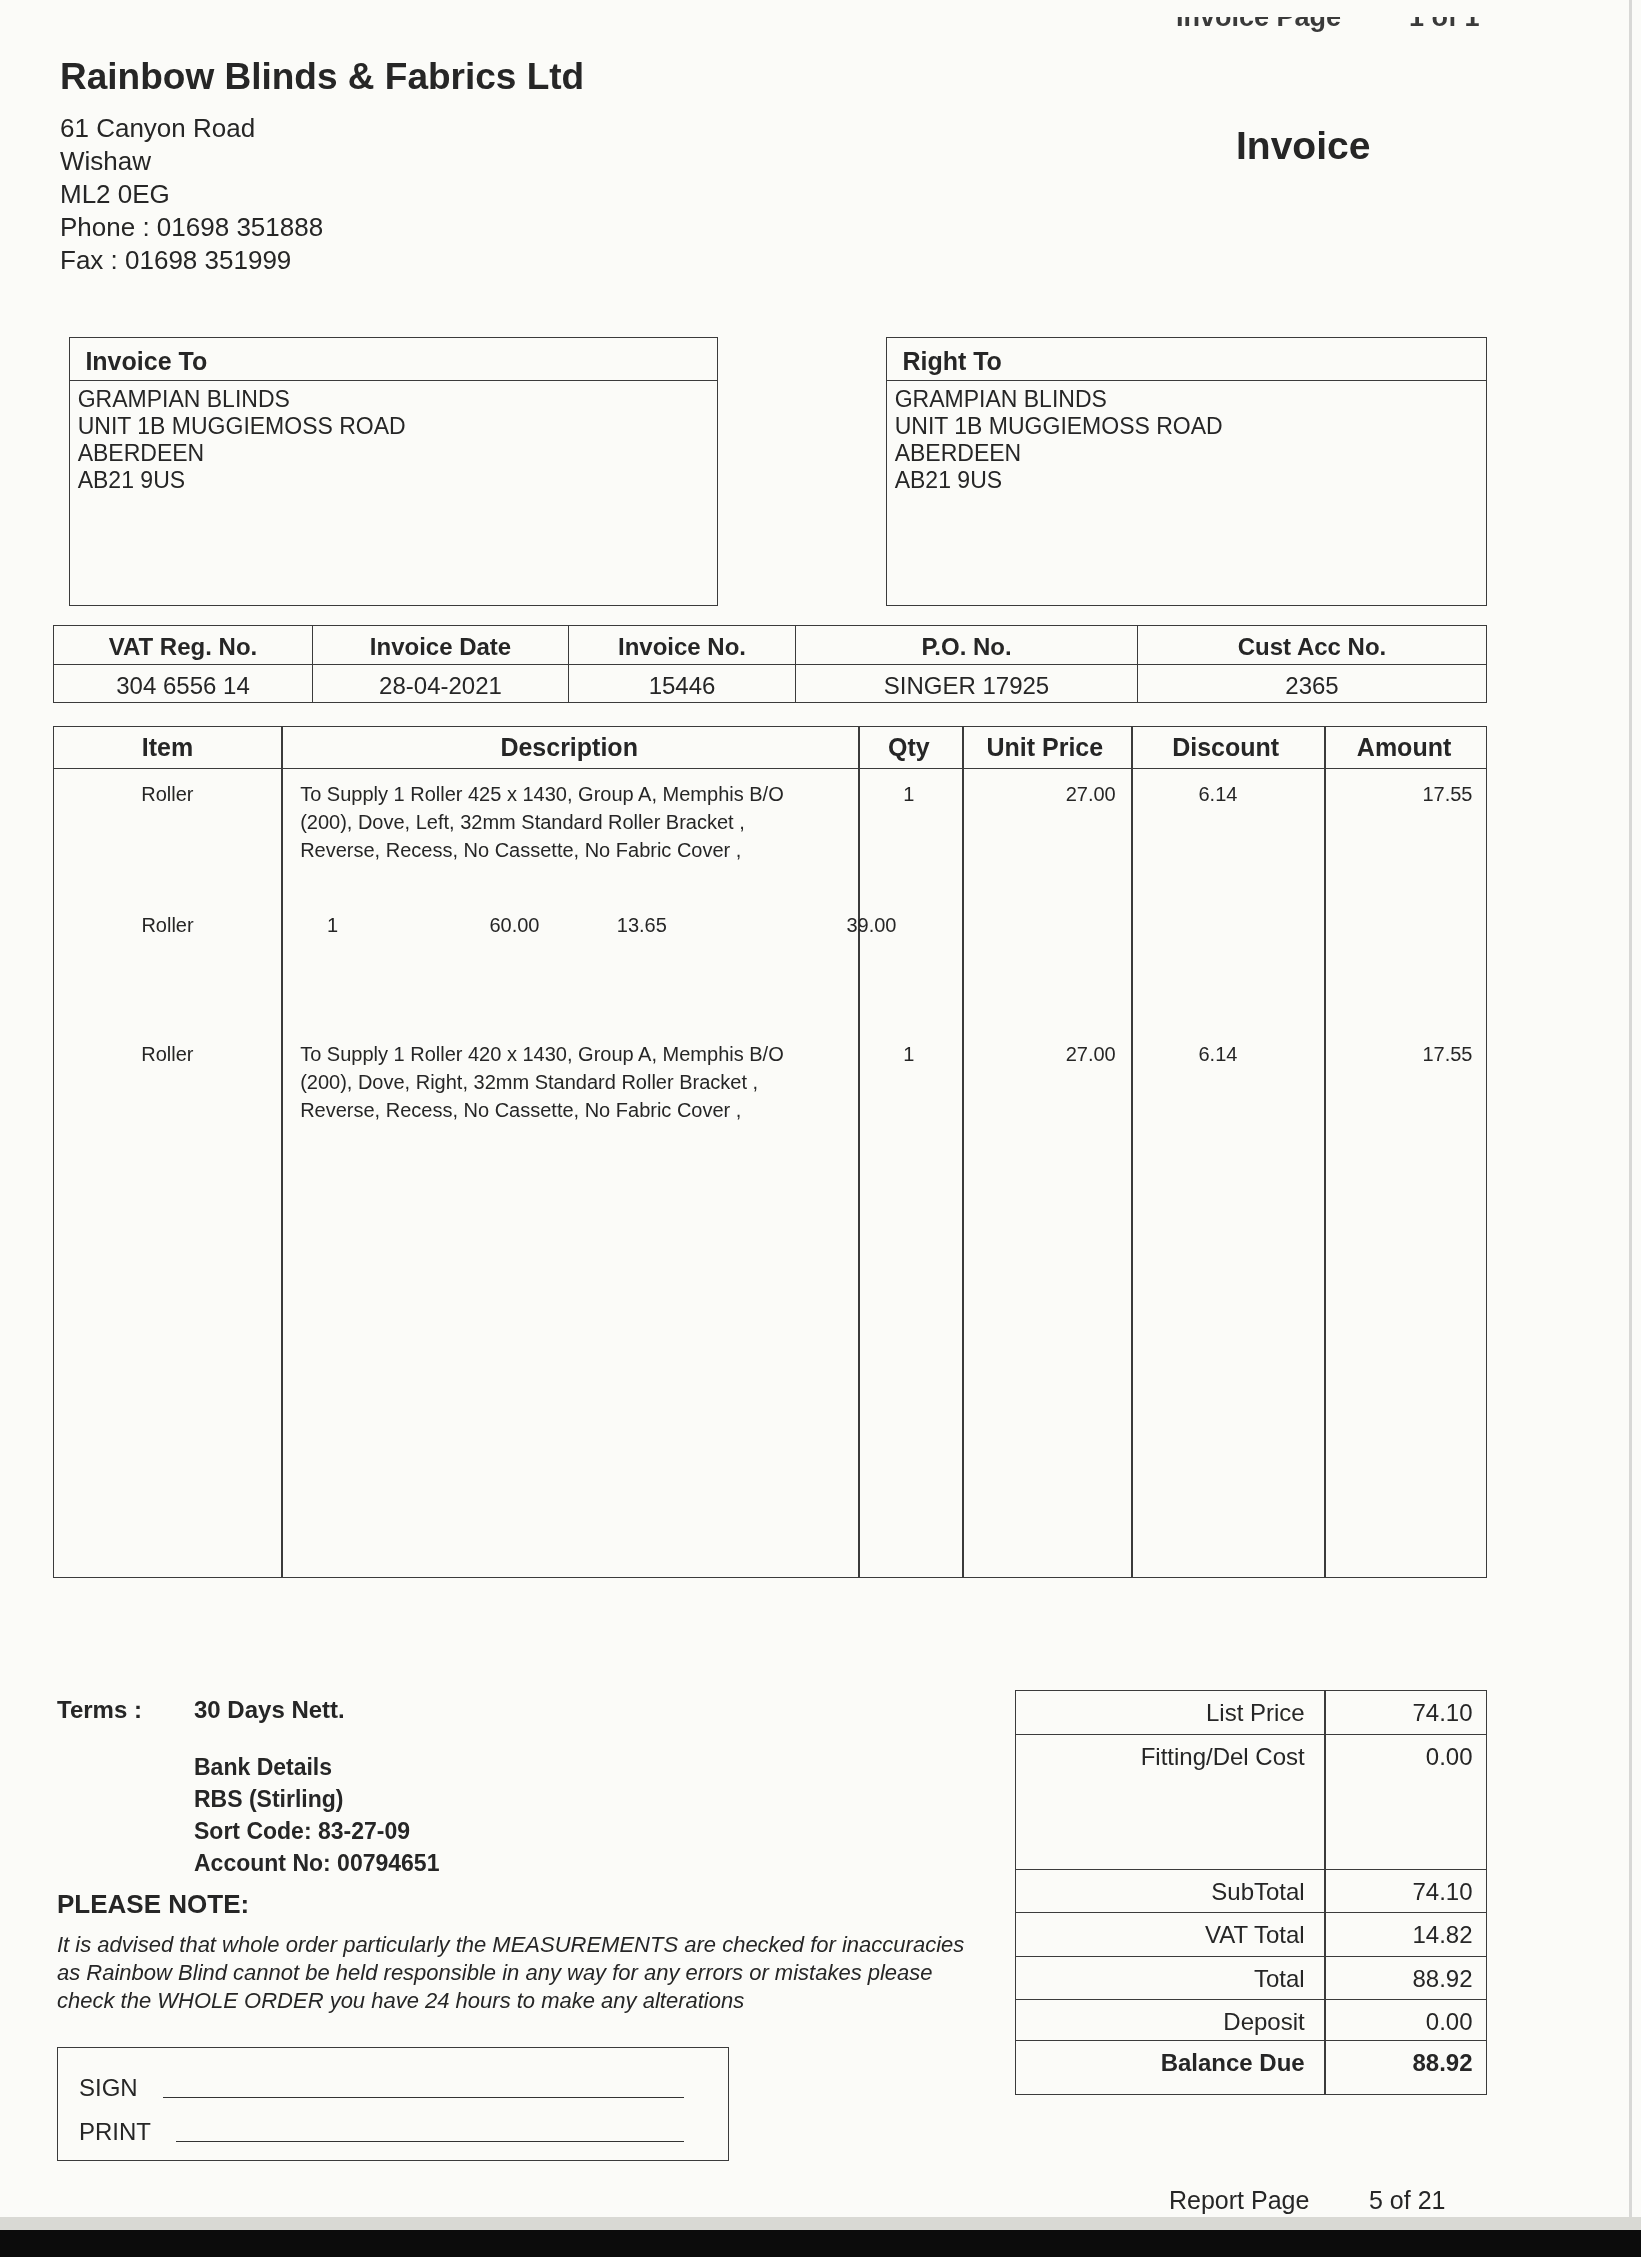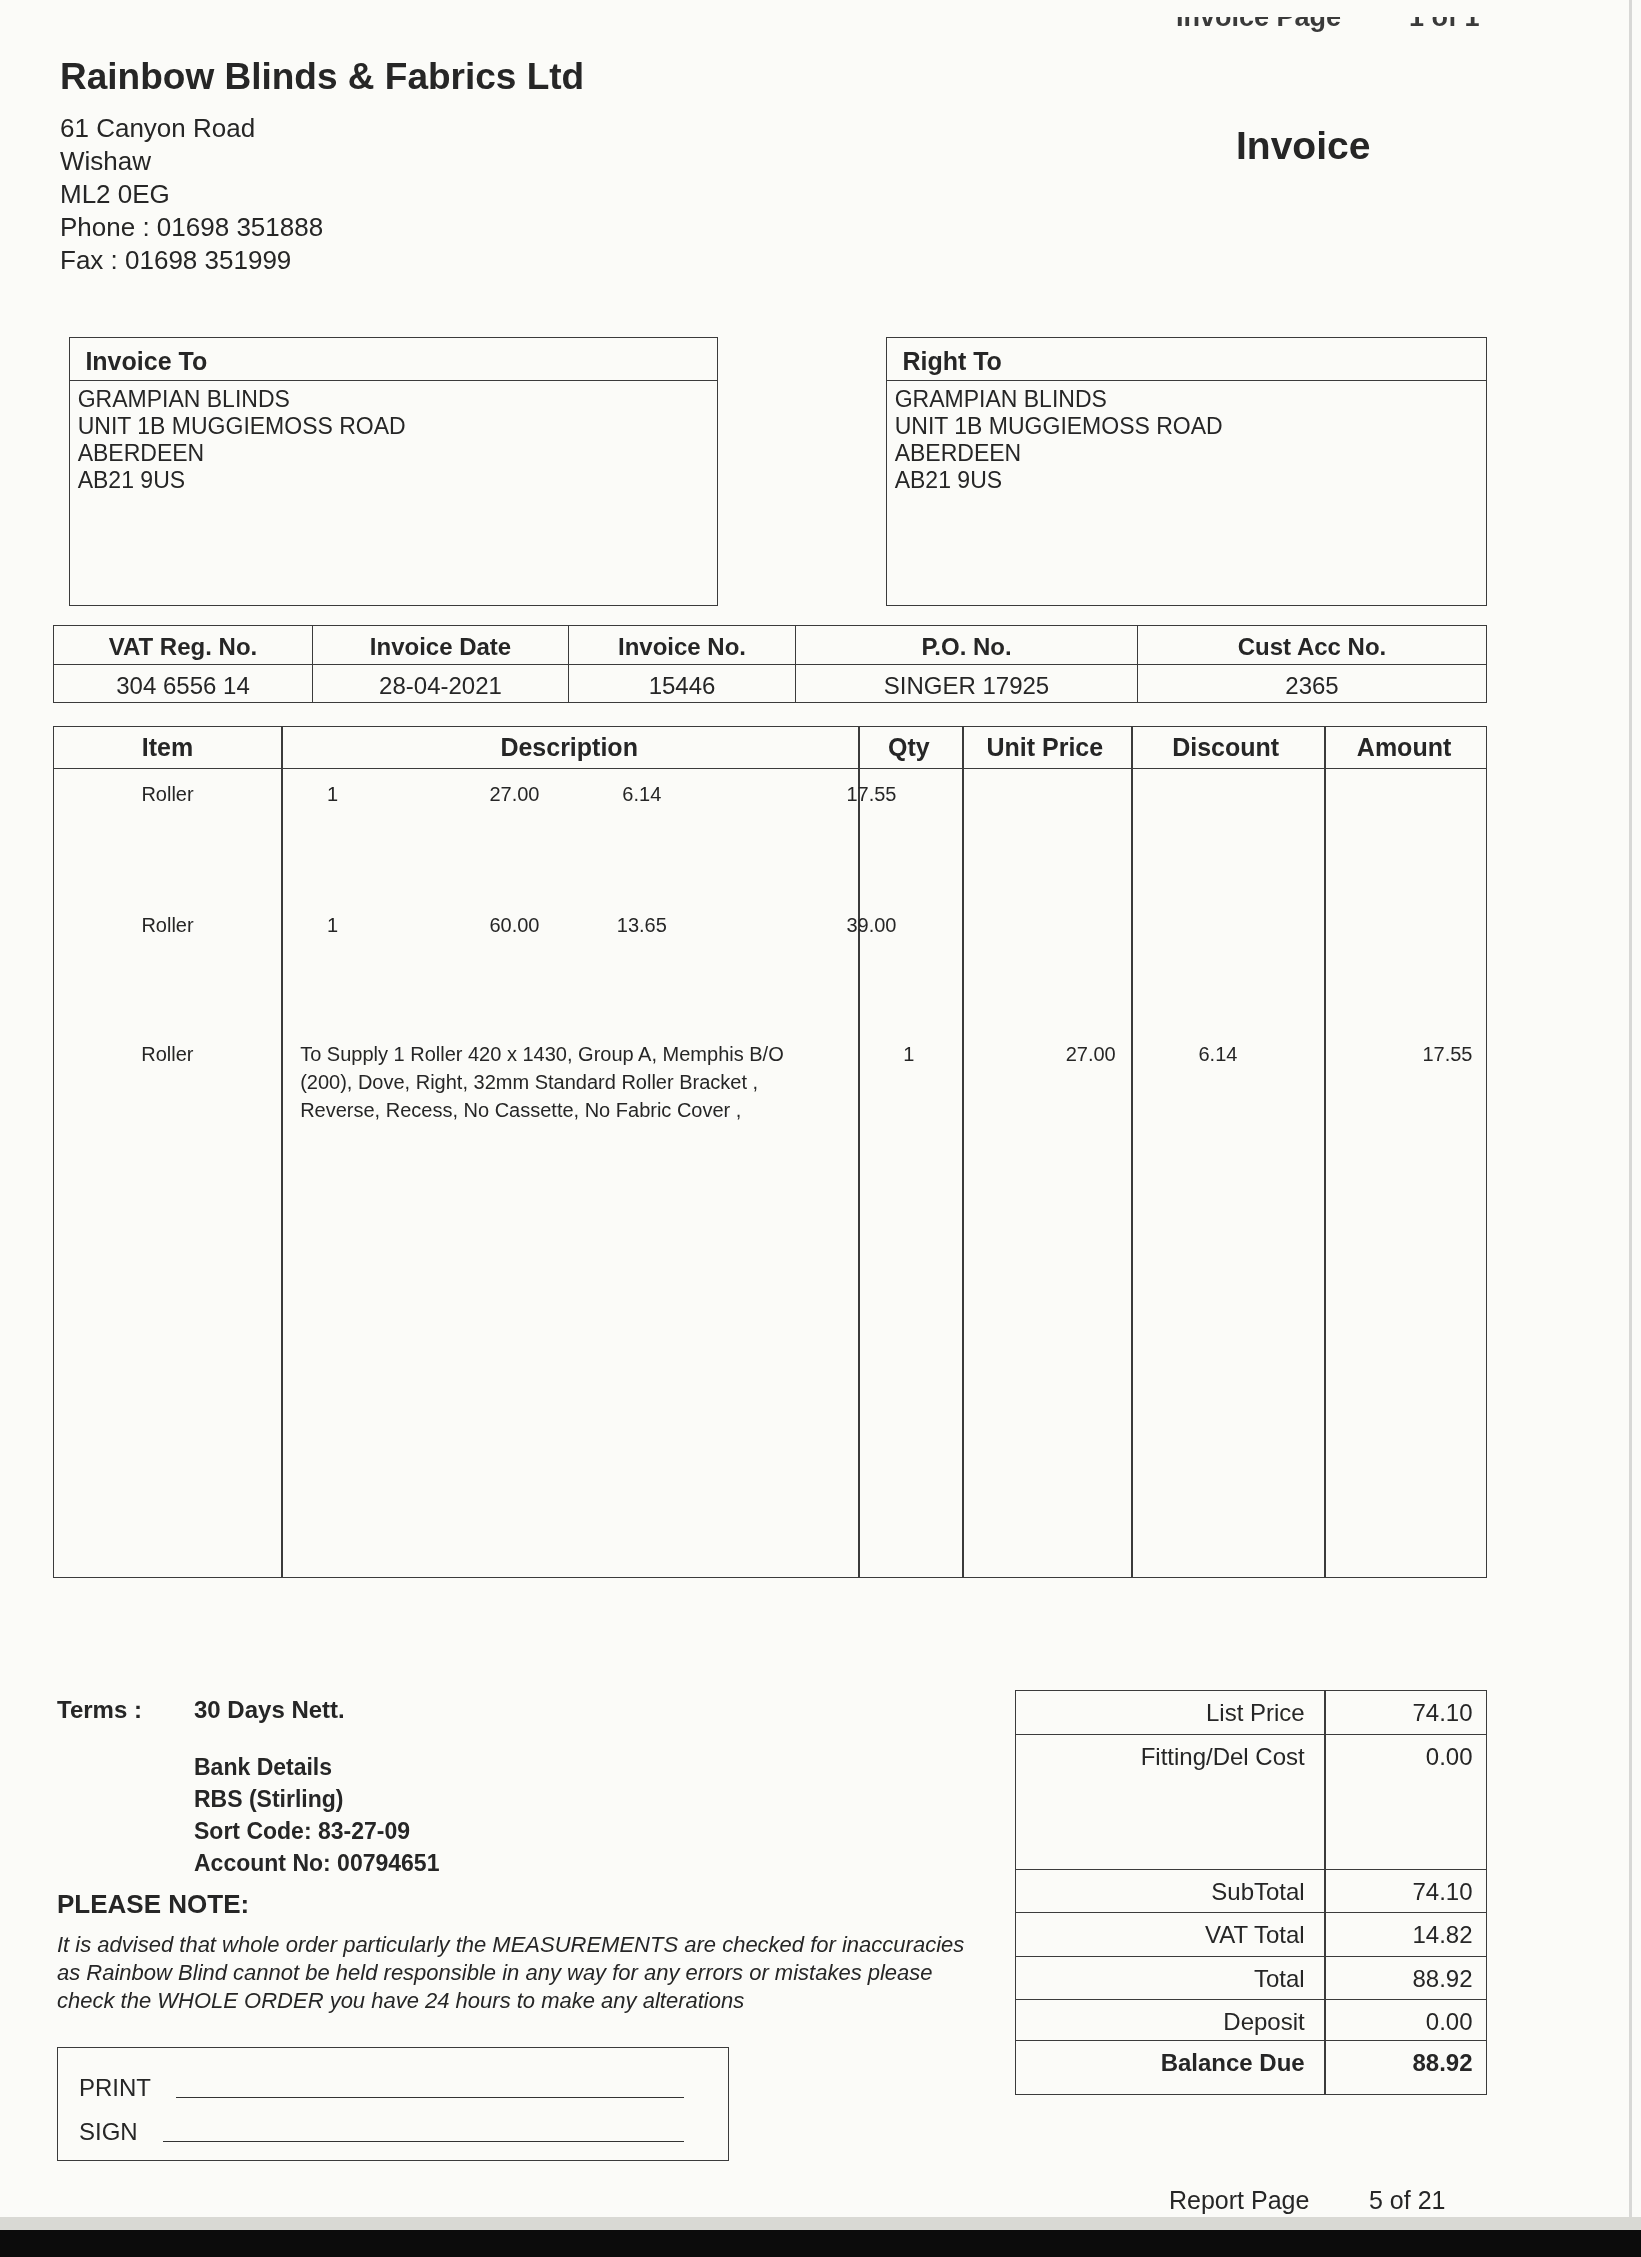--- a/index.html
+++ b/index.html
@@ -158,20 +158,21 @@
       <div class="c-item">Item</div>
       <div class="c-desc" style="text-align:center; padding:0;">Description</div>
       <div class="c-qty">Qty</div>
       <div class="c-up" style="text-align:center; padding:0;">Unit Price</div>
       <div class="c-disc" style="text-align:center; padding:0;">Discount</div>
       <div class="c-amt" style="text-align:center; padding:0;">Amount</div>
     </div>
 
     <div class="item-row r1">
       <div class="c-item">Roller</div>
+      <div class="c-desc">To Supply 1 Roller  425 x 1430, Group A, Memphis B/O (200), Dove, Left, 32mm Standard Roller Bracket , Reverse, Recess, No Cassette, No Fabric Cover ,</div>
       <div class="c-qty">1</div>
       <div class="c-up">27.00</div>
       <div class="c-disc">6.14</div>
       <div class="c-amt">17.55</div>
     </div>
 
     <div class="item-row r2">
       <div class="c-item">Roller</div>
       <div class="c-qty">1</div>
       <div class="c-up">60.00</div>
@@ -228,25 +229,25 @@
       <div class="t-value">0.00</div>
     </div>
     <div class="t-row t-bold">
       <div class="t-label">Balance Due</div>
       <div class="t-value">88.92</div>
     </div>
   </div>
 
   <div class="sign-box">
     <div class="sign-row">
+      <span class="sign-label">SIGN</span>
+      <span class="sign-line"></span>
+    </div>
+    <div class="sign-row">
       <span class="sign-label">PRINT</span>
-      <span class="sign-line"></span>
-    </div>
-    <div class="sign-row">
-      <span class="sign-label">SIGN</span>
       <span class="sign-line"></span>
     </div>
   </div>
 
   <div class="report-label">Report Page</div>
   <div class="report-value">5 of 21</div>
 
   <div class="scan-edge-right"></div>
   <div class="scan-strip-gray"></div>
   <div class="scan-strip-black"></div>

